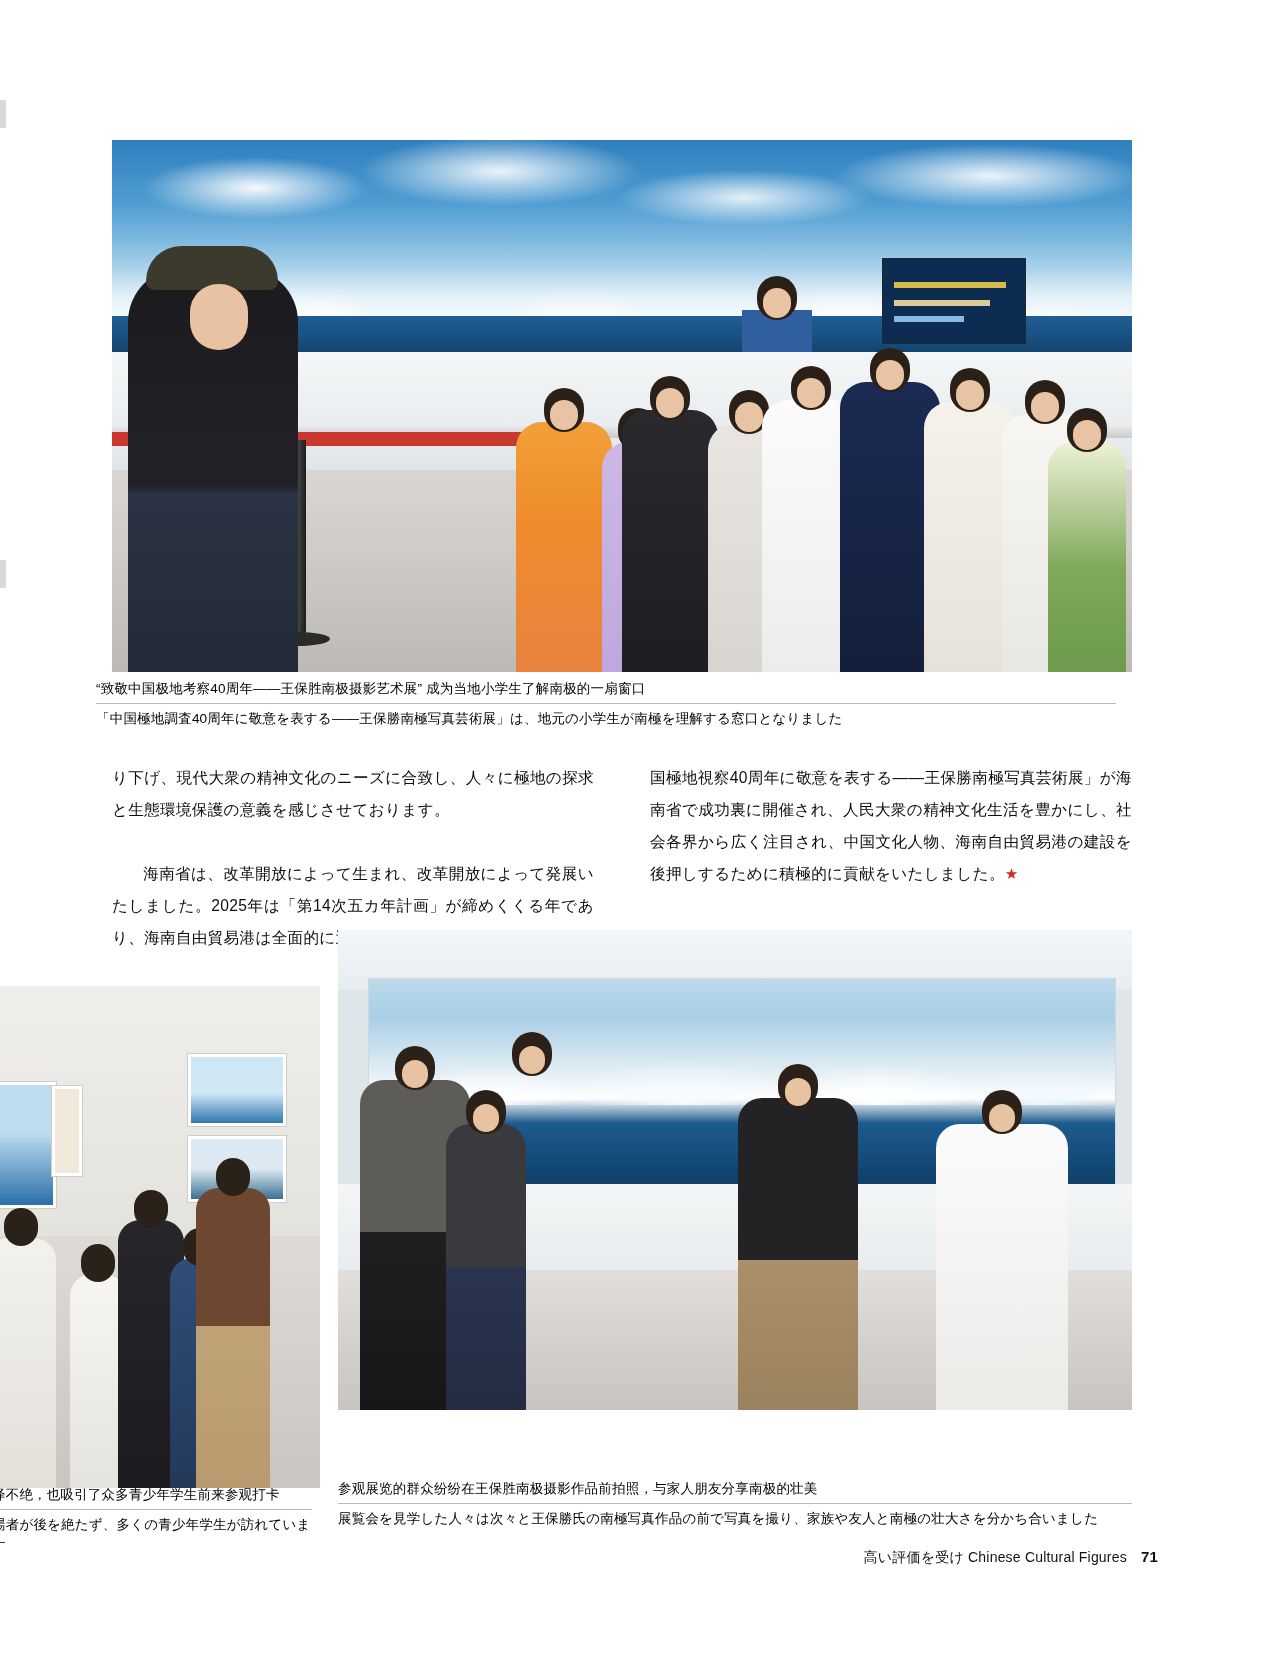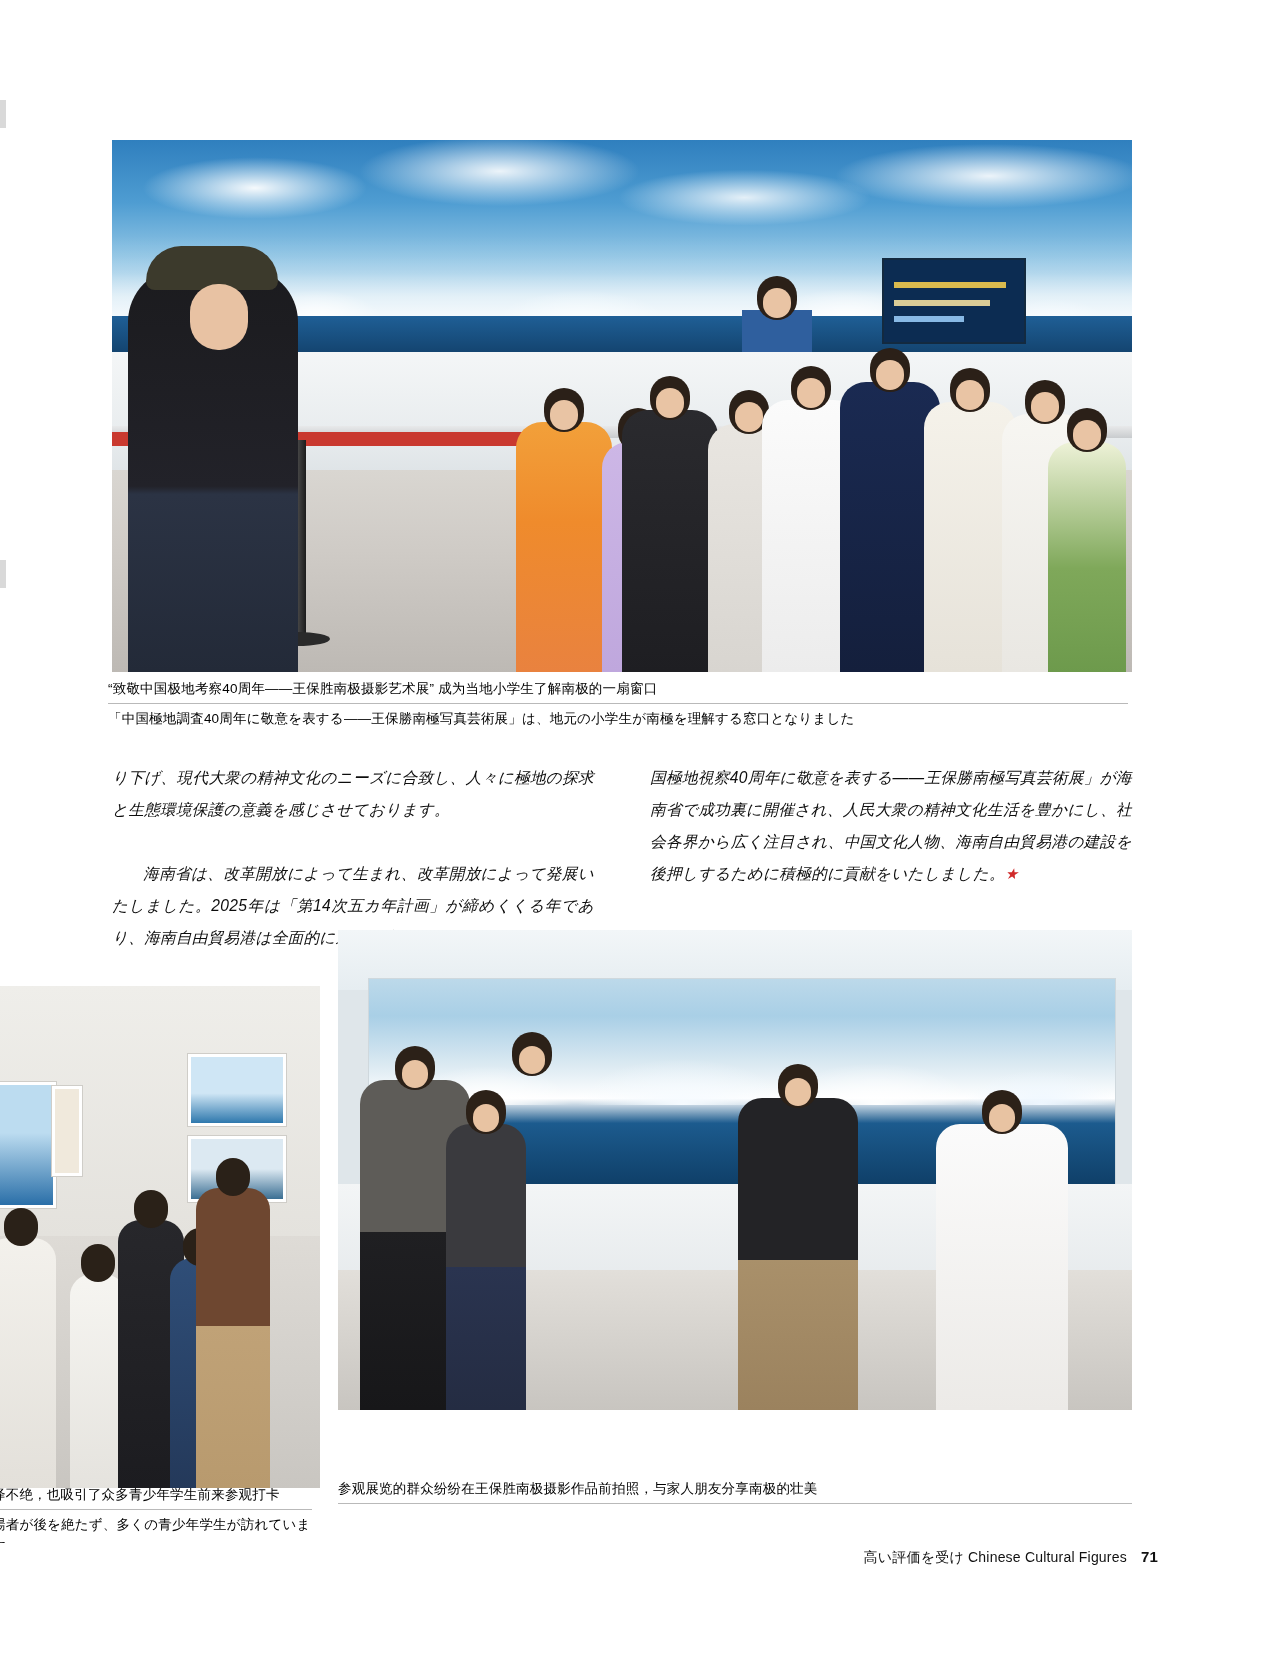--- a/index.html
+++ b/index.html
@@ -150,21 +150,20 @@
     display: flex;
     gap: 56px;
   }
   .col {
     width: 482px;
     font-size: 15.6px;
     line-height: 2.05;
     color: #0d0d0d;
     text-align: justify;
     letter-spacing: .3px;
-    font-style: italic;
   }
   .col p { margin: 0; }
   .col p.indent { text-indent: 2em; margin-top: 32px; }
   .star {
     color: #d02a2a;
     font-size: 15px;
     letter-spacing: 0;
   }
 
   
@@ -330,21 +329,21 @@
       <div class="head"></div>
     </div>
     <div class="kid" style="left:890px; width:86px; height:258px; background:linear-gradient(to bottom,#f7f6f2,#e9e7e2);">
       <div class="head"></div>
     </div>
     <div class="kid" style="left:936px; width:78px; height:230px; background:linear-gradient(to bottom,#eef2d8,#7fa85a 55%,#6d9a4c 100%);">
       <div class="head"></div>
     </div>
   </div>
 
-  <div class="caption-block" style="left:108px; top:678px; width:1020px;">
+  <div class="caption-block" style="left:96px; top:678px; width:1020px;">
     <div class="cap-cn">“致敬中国极地考察40周年——王保胜南极摄影艺术展” 成为当地小学生了解南极的一扇窗口</div>
     <div class="cap-rule"></div>
     <div class="cap-jp">「中国極地調査40周年に敬意を表する——王保勝南極写真芸術展」は、地元の小学生が南極を理解する窓口となりました</div>
   </div>
 
   <div class="body-cols">
     <div class="col">
       <p>り下げ、現代大衆の精神文化のニーズに合致し、人々に極地の探求と生態環境保護の意義を感じさせております。</p>
       <p class="indent">海南省は、改革開放によって生まれ、改革開放によって発展いたしました。2025年は「第14次五カ年計画」が締めくくる年であり、海南自由貿易港は全面的に運営を実現いたします。「中</p>
     </div>
@@ -407,19 +406,20 @@
       <div class="head"></div>
     </div>
     <div class="visitor" style="left:598px; width:132px; height:286px; background:linear-gradient(to bottom,#fbfbfb,#eceae7);">
       <div class="head"></div>
     </div>
   </div>
 
   <div class="caption-block cap-br">
     <div class="cap-cn">参观展览的群众纷纷在王保胜南极摄影作品前拍照，与家人朋友分享南极的壮美</div>
     <div class="cap-rule"></div>
+    <div class="cap-jp">展覧会を見学した人々は次々と王保勝氏の南極写真作品の前で写真を撮り、家族や友人と南極の壮大さを分かち合いました</div>
   </div>
 
   <div class="footer">
     <span>高い評価を受け Chinese Cultural Figures</span><span class="pagenum">71</span>
   </div>
 
 </div>
 
 </body></html>

